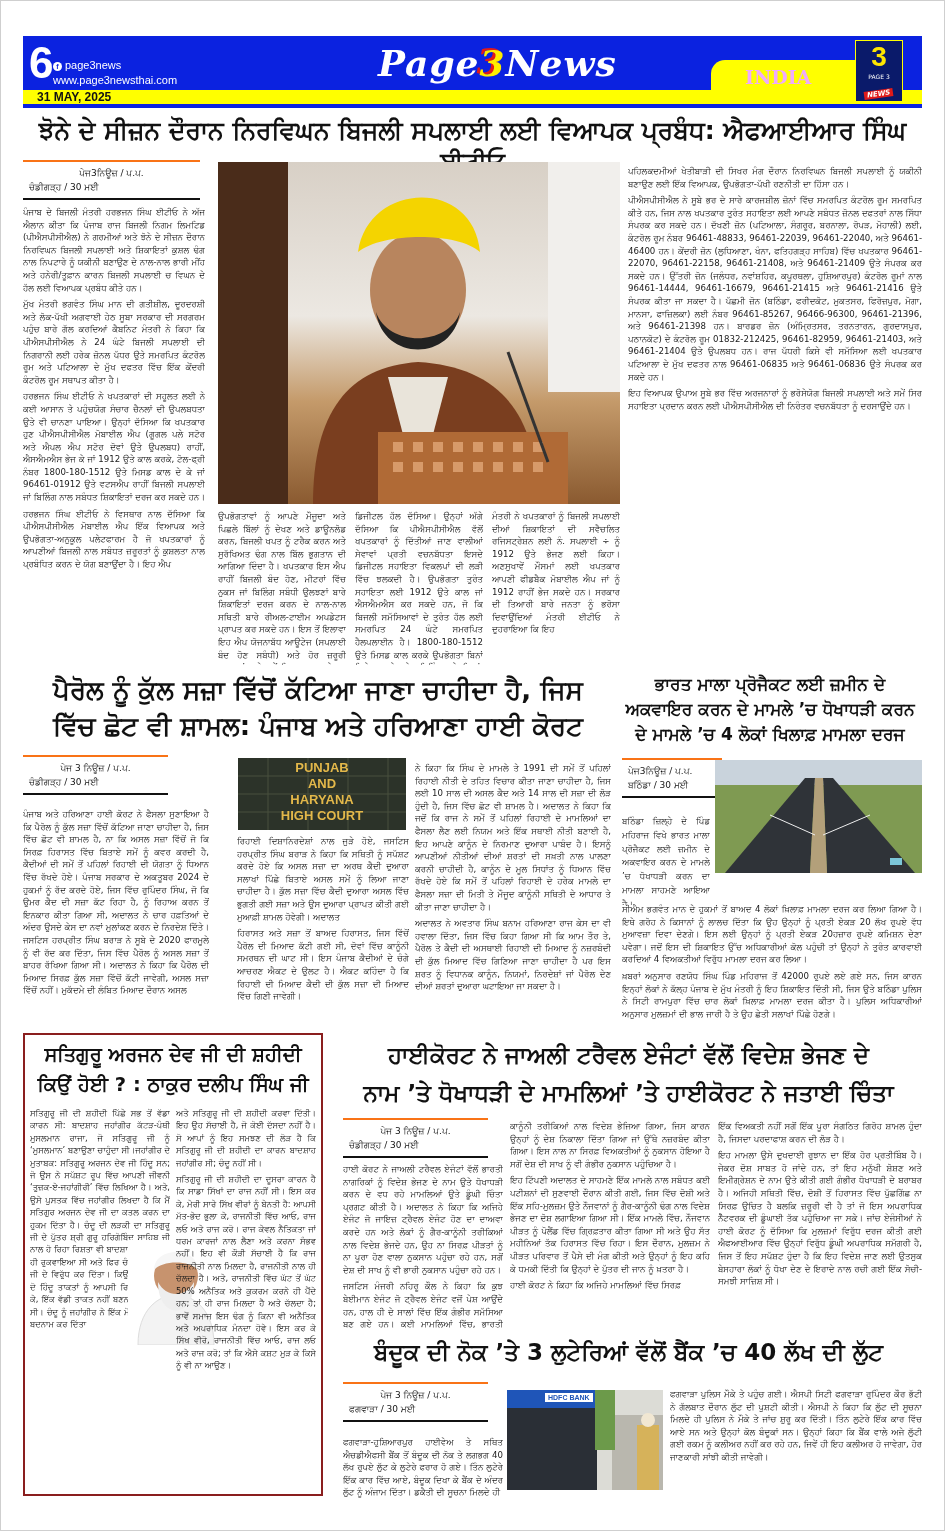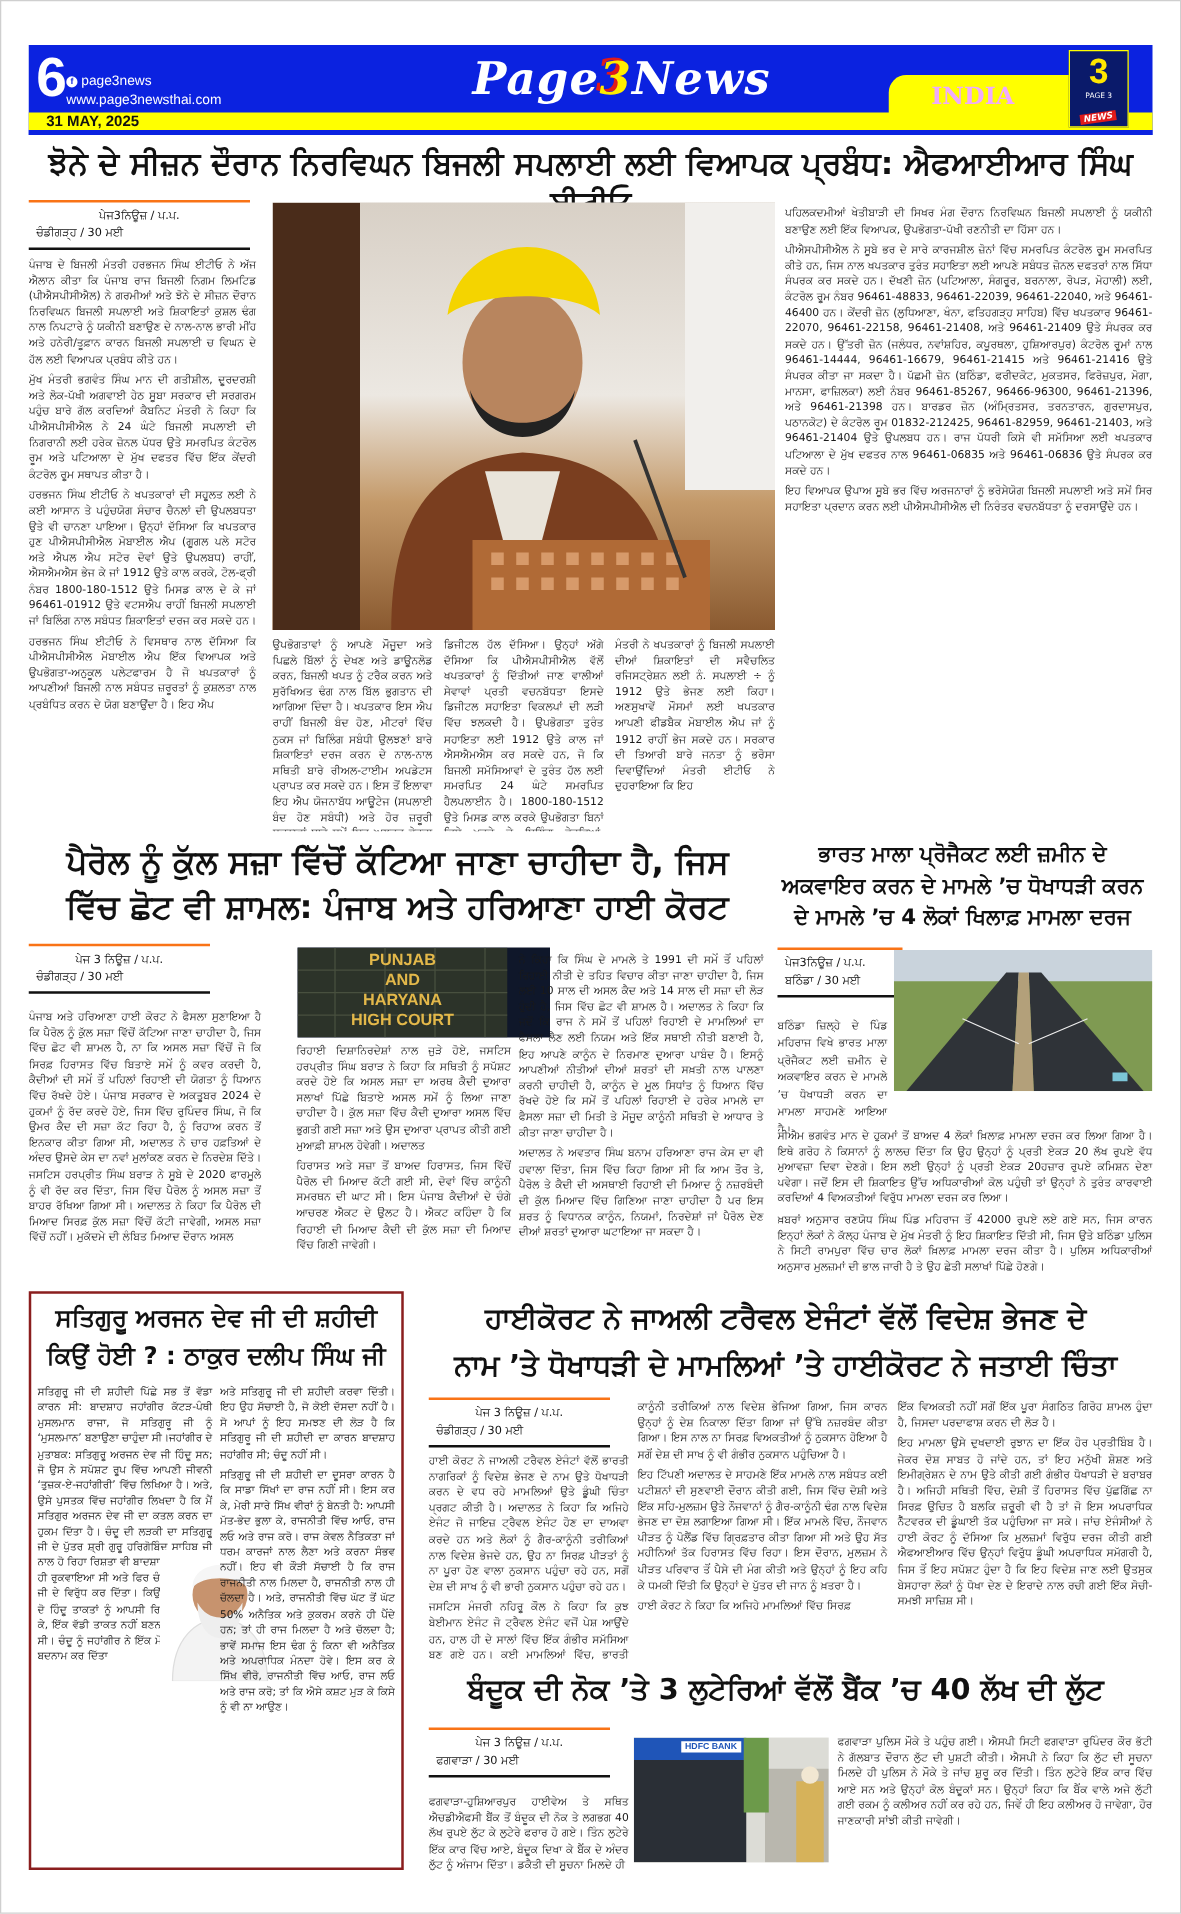--- a/index.html
+++ b/index.html
@@ -119,21 +119,21 @@
   <div>ਪੈਰੋਲ ਨੂੰ ਕੁੱਲ ਸਜ਼ਾ ਵਿੱਚੋਂ ਕੱਟਿਆ ਜਾਣਾ ਚਾਹੀਦਾ ਹੈ, ਜਿਸ</div>
   <div>ਵਿੱਚ ਛੋਟ ਵੀ ਸ਼ਾਮਲ: ਪੰਜਾਬ ਅਤੇ ਹਰਿਆਣਾ ਹਾਈ ਕੋਰਟ</div>
 </div>
 <div class="byline" style="left:23px; top:755px; width:145px;">
   <span class="src">ਪੇਜ 3 ਨਿਊਜ਼ / ਪ.ਪ.</span>
   <span class="dl">ਚੰਡੀਗੜ੍ਹ / 30 ਮਈ</span>
 </div>
 <div class="col" style="left:23px; top:808px; width:186px; height:220px;">
   <p>ਪੰਜਾਬ ਅਤੇ ਹਰਿਆਣਾ ਹਾਈ ਕੋਰਟ ਨੇ ਫੈਸਲਾ ਸੁਣਾਇਆ ਹੈ ਕਿ ਪੈਰੋਲ ਨੂੰ ਕੁੱਲ ਸਜ਼ਾ ਵਿੱਚੋਂ ਕੱਟਿਆ ਜਾਣਾ ਚਾਹੀਦਾ ਹੈ, ਜਿਸ ਵਿੱਚ ਛੋਟ ਵੀ ਸ਼ਾਮਲ ਹੈ, ਨਾ ਕਿ ਅਸਲ ਸਜ਼ਾ ਵਿੱਚੋਂ ਜੋ ਕਿ ਸਿਰਫ਼ ਹਿਰਾਸਤ ਵਿੱਚ ਬਿਤਾਏ ਸਮੇਂ ਨੂੰ ਕਵਰ ਕਰਦੀ ਹੈ, ਕੈਦੀਆਂ ਦੀ ਸਮੇਂ ਤੋਂ ਪਹਿਲਾਂ ਰਿਹਾਈ ਦੀ ਯੋਗਤਾ ਨੂੰ ਧਿਆਨ ਵਿੱਚ ਰੱਖਦੇ ਹੋਏ। ਪੰਜਾਬ ਸਰਕਾਰ ਦੇ ਅਕਤੂਬਰ 2024 ਦੇ ਹੁਕਮਾਂ ਨੂੰ ਰੱਦ ਕਰਦੇ ਹੋਏ, ਜਿਸ ਵਿੱਚ ਰੁਪਿੰਦਰ ਸਿੰਘ, ਜੋ ਕਿ ਉਮਰ ਕੈਦ ਦੀ ਸਜ਼ਾ ਕੱਟ ਰਿਹਾ ਹੈ, ਨੂੰ ਰਿਹਾਅ ਕਰਨ ਤੋਂ ਇਨਕਾਰ ਕੀਤਾ ਗਿਆ ਸੀ, ਅਦਾਲਤ ਨੇ ਚਾਰ ਹਫ਼ਤਿਆਂ ਦੇ ਅੰਦਰ ਉਸਦੇ ਕੇਸ ਦਾ ਨਵਾਂ ਮੁਲਾਂਕਣ ਕਰਨ ਦੇ ਨਿਰਦੇਸ਼ ਦਿੱਤੇ। ਜਸਟਿਸ ਹਰਪ੍ਰੀਤ ਸਿੰਘ ਬਰਾੜ ਨੇ ਸੂਬੇ ਦੇ 2020 ਫਾਰਮੂਲੇ ਨੂੰ ਵੀ ਰੱਦ ਕਰ ਦਿੱਤਾ, ਜਿਸ ਵਿੱਚ ਪੈਰੋਲ ਨੂੰ ਅਸਲ ਸਜ਼ਾ ਤੋਂ ਬਾਹਰ ਰੱਖਿਆ ਗਿਆ ਸੀ। ਅਦਾਲਤ ਨੇ ਕਿਹਾ ਕਿ ਪੈਰੋਲ ਦੀ ਮਿਆਦ ਸਿਰਫ਼ ਕੁੱਲ ਸਜ਼ਾ ਵਿੱਚੋਂ ਕੱਟੀ ਜਾਵੇਗੀ, ਅਸਲ ਸਜ਼ਾ ਵਿੱਚੋਂ ਨਹੀਂ। ਮੁਕੱਦਮੇ ਦੀ ਲੰਬਿਤ ਮਿਆਦ ਦੌਰਾਨ ਅਸਲ</p>
 </div>
-<div class="photo" style="left:238px; top:758px; width:202px; height:72px; background:#0f172a;">
+<div class="photo" style="left:238px; top:758px; width:168px; height:72px; background:#be185d;">
   <svg width="168" height="72">
     <rect width="168" height="72" fill="#2c3329"></rect>
     <g stroke="#48503f" stroke-width="1">
         <line x1="0" y1="18" x2="168" y2="18"></line>
         <line x1="0" y1="36" x2="168" y2="36"></line>
         <line x1="0" y1="54" x2="168" y2="54"></line>
         <line x1="30" y1="0" x2="30" y2="72"></line>
         <line x1="70" y1="0" x2="70" y2="72"></line>
         <line x1="110" y1="0" x2="110" y2="72"></line>
         <line x1="150" y1="0" x2="150" y2="72"></line>

